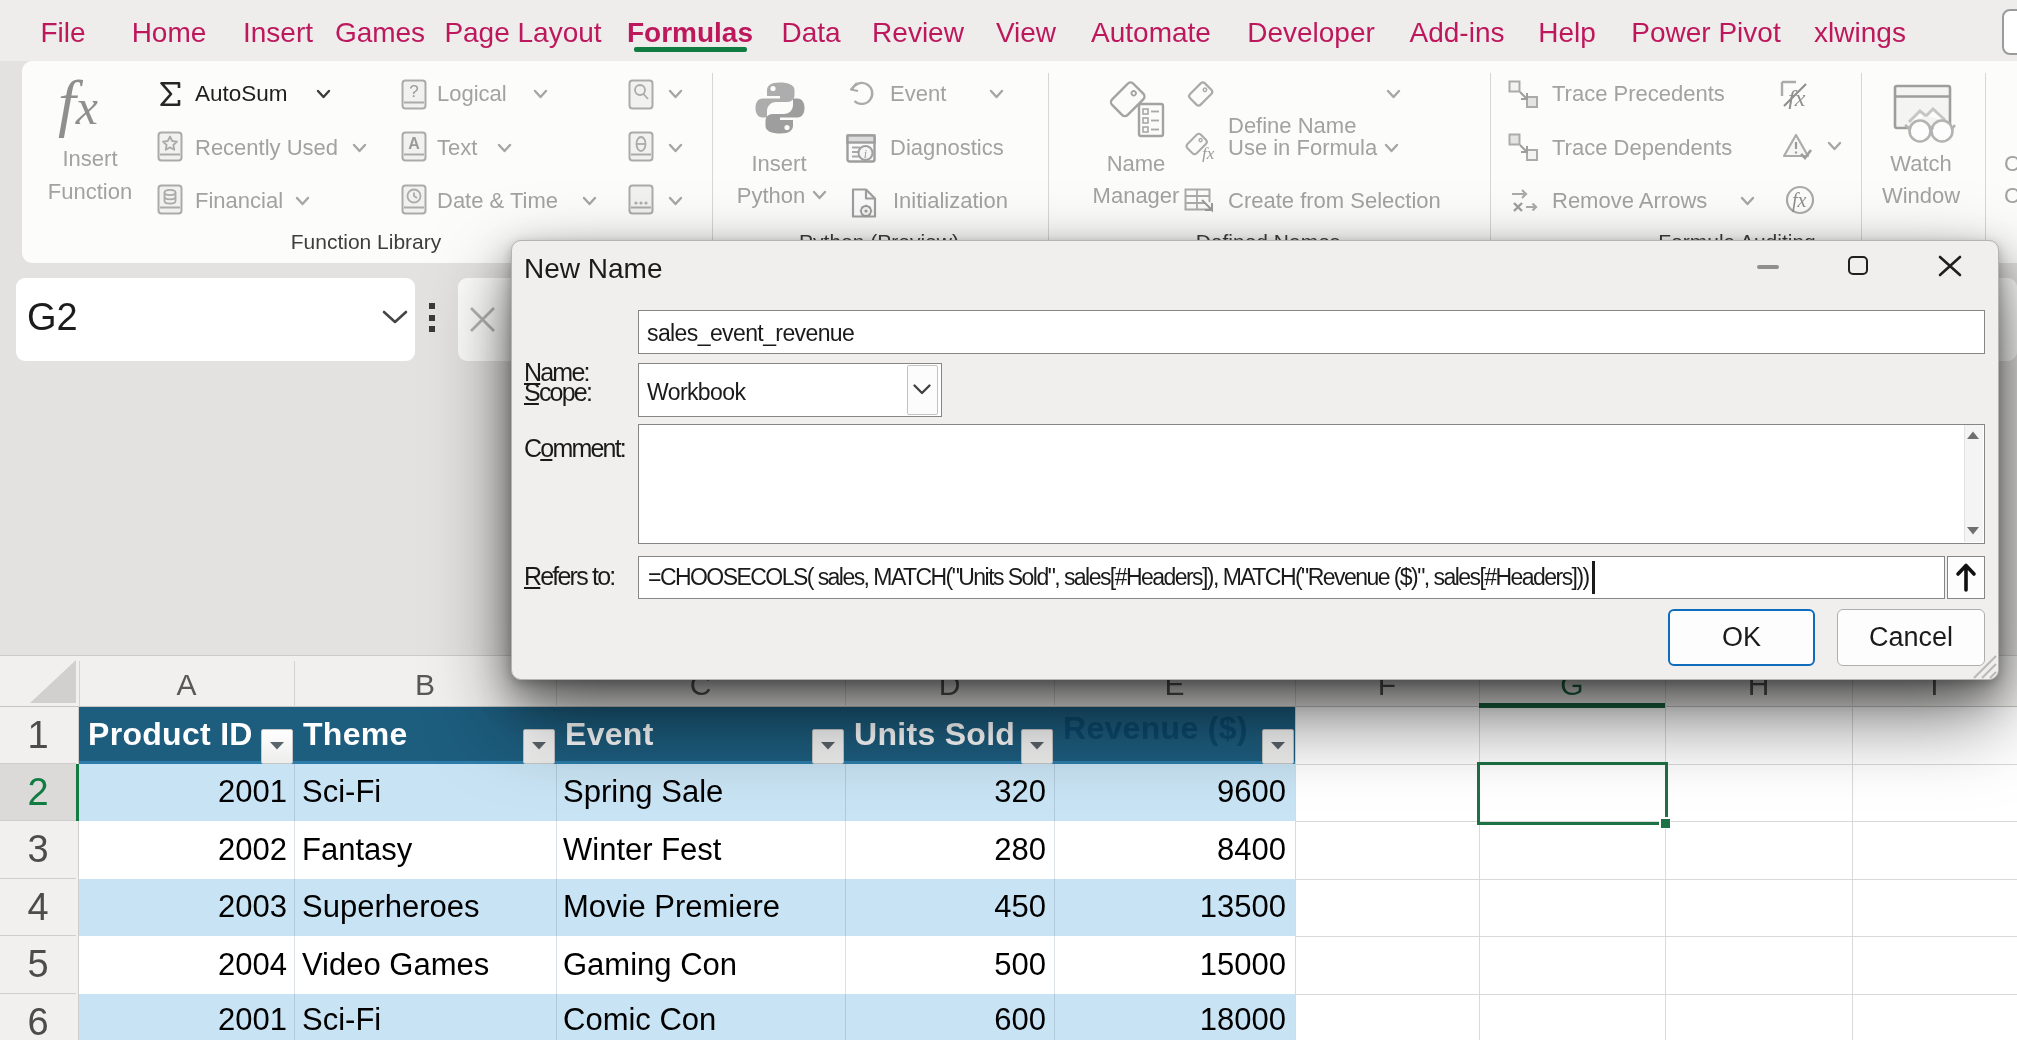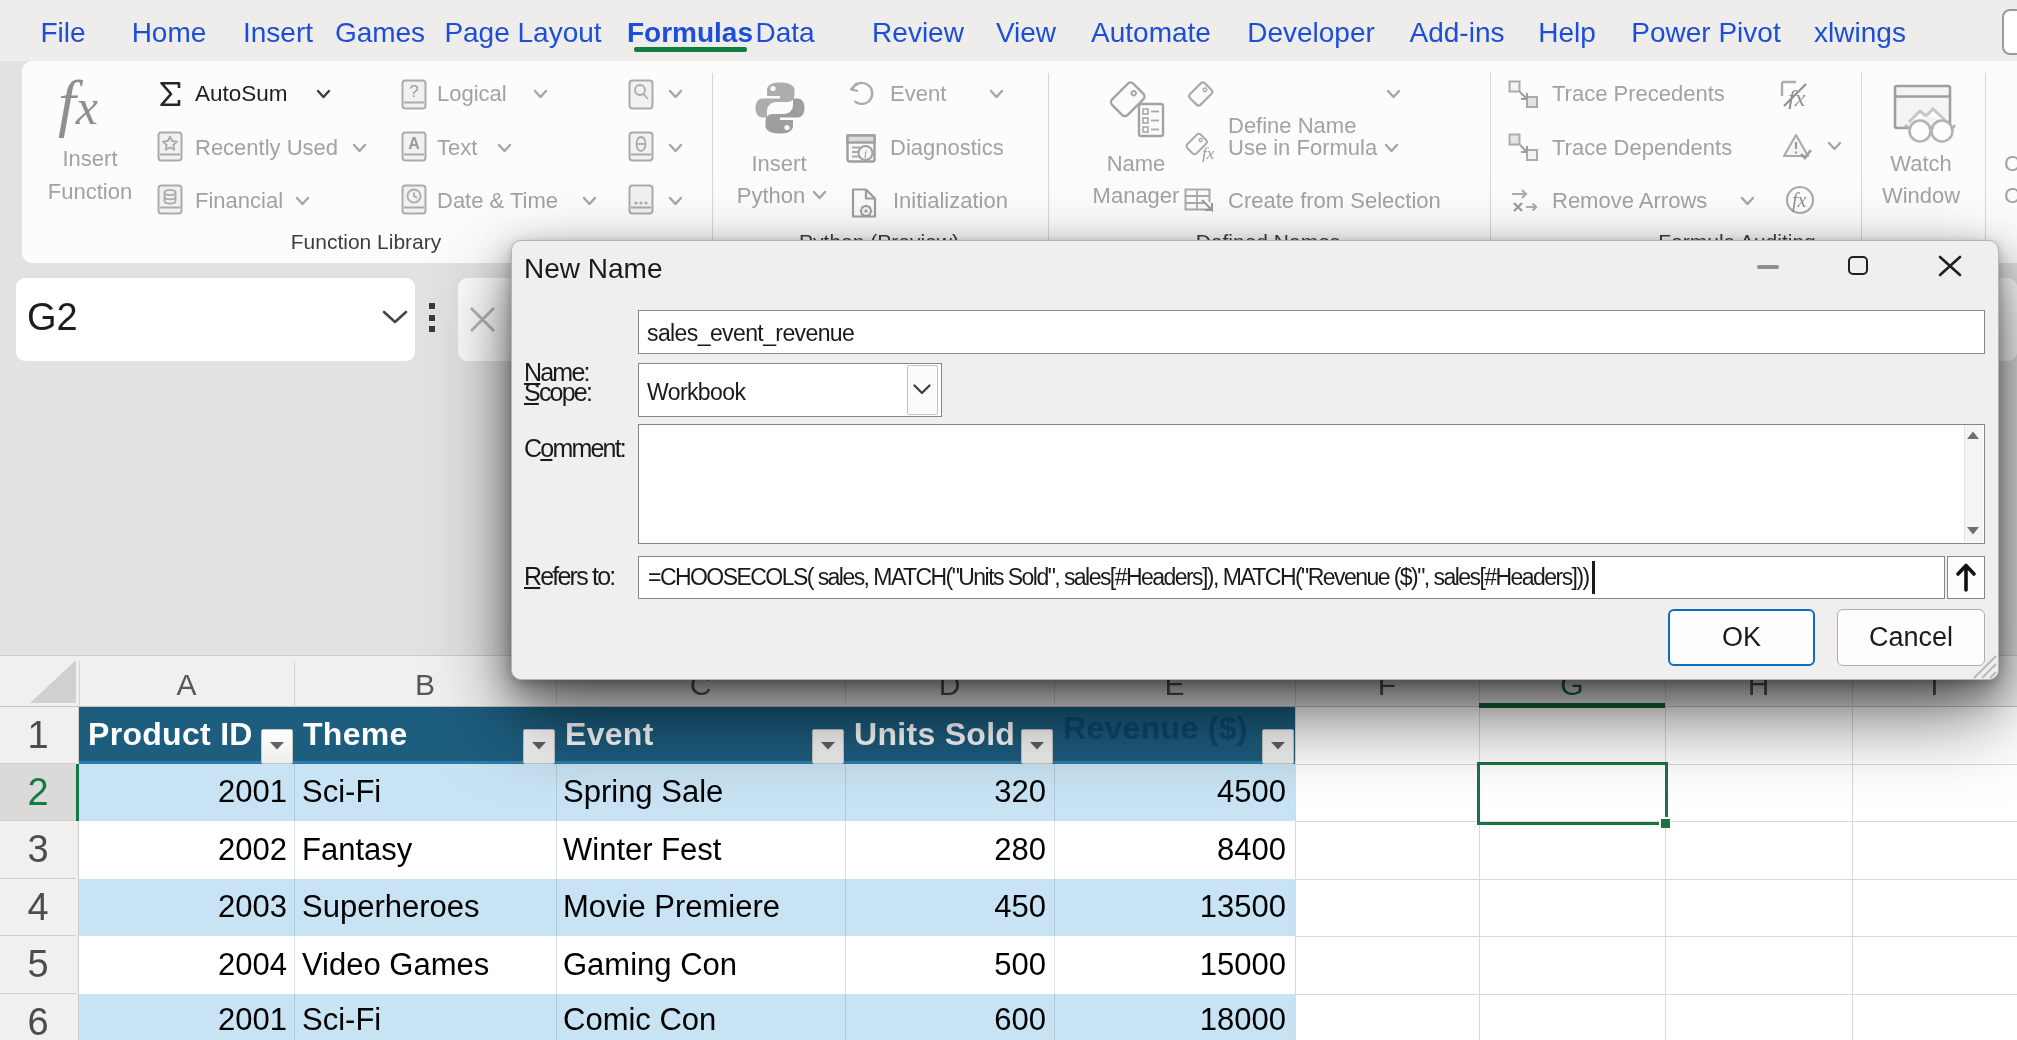--- a/index.html
+++ b/index.html
@@ -1,37 +1,37 @@
 <!DOCTYPE html>
 <html><head><meta charset="utf-8">
 <style>
 *{margin:0;padding:0;box-sizing:border-box;}
 html,body{width:2017px;height:1040px;overflow:hidden;}
 body{font-family:"Liberation Sans",sans-serif;position:relative;background:#e3e2e0;}
 .ab{position:absolute;}
-.menu{position:absolute;top:15px;height:36px;line-height:36px;font-size:28px;color:#1d4ed8;transform:translateX(-50%);white-space:nowrap;}
+.menu{position:absolute;top:15px;height:36px;line-height:36px;font-size:28px;color:#be185d;transform:translateX(-50%);white-space:nowrap;}
 .rlbl{position:absolute;font-size:22px;color:#a2a2a2;white-space:nowrap;transform:translateY(-50%);}
 .rlblk{position:absolute;font-size:22.5px;color:#1f1f1f;white-space:nowrap;transform:translateY(-50%);}
 .big2{position:absolute;font-size:22px;color:#a2a2a2;white-space:nowrap;transform:translate(-50%,-50%);}
 .glbl{position:absolute;font-size:21px;color:#3e3e3e;white-space:nowrap;transform:translateX(-50%);}
 .colhead{position:absolute;top:668px;height:34px;font-size:30px;color:#585858;display:flex;align-items:center;justify-content:center;}
 .rowhead{position:absolute;left:0;width:76px;font-size:38px;color:#4c4c4c;display:flex;align-items:center;justify-content:center;}
 .cell{position:absolute;font-size:31px;color:#000;display:flex;align-items:center;white-space:nowrap;}
 .num{justify-content:flex-end;}
 .dlbl{position:absolute;font-size:25px;letter-spacing:-1.8px;color:#1a1a1a;white-space:nowrap;}
 .dval{position:absolute;font-size:23px;letter-spacing:-0.6px;color:#1a1a1a;white-space:nowrap;}
 </style></head><body>
 <div class="ab" style="left:0px;top:0px;width:2017px;height:61px;background:#eeedec;"></div>
 <div class="menu" style="left:63px;">File</div>
 <div class="menu" style="left:169px;">Home</div>
 <div class="menu" style="left:278px;">Insert</div>
 <div class="menu" style="left:380px;">Games</div>
 <div class="menu" style="left:523px;">Page Layout</div>
 <div class="menu" style="left:690px;font-weight:bold;">Formulas</div>
-<div class="menu" style="left:785px;">Data</div>
+<div class="menu" style="left:811px;">Data</div>
 <div class="menu" style="left:918px;">Review</div>
 <div class="menu" style="left:1026px;">View</div>
 <div class="menu" style="left:1151px;">Automate</div>
 <div class="menu" style="left:1311px;">Developer</div>
 <div class="menu" style="left:1457px;">Add-ins</div>
 <div class="menu" style="left:1567px;">Help</div>
 <div class="menu" style="left:1706px;">Power Pivot</div>
 <div class="menu" style="left:1860px;">xlwings</div>
 <div class="ab" style="left:634px;top:47px;width:113px;height:5px;background:#107c41;border-radius:2px;"></div>
 <div class="ab" style="left:2002px;top:9px;width:30px;height:46px;background:#fff;border:2px solid #9b9b9b;border-radius:8px;"></div>
@@ -354,21 +354,21 @@
     <path d="M9 13 L16 20.5 L23 13 Z" fill="#5a646b"></path>
   </svg>
 <div class="ab" style="left:1261.5px;top:729px;width:32px;height:34.5px;background:linear-gradient(#ffffff,#ededec);border:1px solid #c6c6c6;border-radius:2px;"></div>
 <svg style="position:absolute;left:1261.5px;top:729px;width:32px;height:32px;" width="32" height="32" viewBox="0 0 32 32" fill="none">
     <path d="M9 13 L16 20.5 L23 13 Z" fill="#5a646b"></path>
   </svg>
 <div class="cell num" style="left:85px;top:763.5px;width:202px;height:57.5px;">2001</div>
 <div class="cell" style="left:302px;top:763.5px;width:250px;height:57.5px;">Sci-Fi</div>
 <div class="cell" style="left:563px;top:763.5px;width:278px;height:57.5px;">Spring Sale</div>
 <div class="cell num" style="left:850px;top:763.5px;width:196px;height:57.5px;">320</div>
-<div class="cell num" style="left:1060px;top:763.5px;width:226px;height:57.5px;">4500</div>
+<div class="cell num" style="left:1060px;top:763.5px;width:226px;height:57.5px;">9600</div>
 <div class="cell num" style="left:85px;top:821px;width:202px;height:57.5px;">2002</div>
 <div class="cell" style="left:302px;top:821px;width:250px;height:57.5px;">Fantasy</div>
 <div class="cell" style="left:563px;top:821px;width:278px;height:57.5px;">Winter Fest</div>
 <div class="cell num" style="left:850px;top:821px;width:196px;height:57.5px;">280</div>
 <div class="cell num" style="left:1060px;top:821px;width:226px;height:57.5px;">8400</div>
 <div class="cell num" style="left:85px;top:878.5px;width:202px;height:57.5px;">2003</div>
 <div class="cell" style="left:302px;top:878.5px;width:250px;height:57.5px;">Superheroes</div>
 <div class="cell" style="left:563px;top:878.5px;width:278px;height:57.5px;">Movie Premiere</div>
 <div class="cell num" style="left:850px;top:878.5px;width:196px;height:57.5px;">450</div>
 <div class="cell num" style="left:1060px;top:878.5px;width:226px;height:57.5px;">13500</div>

